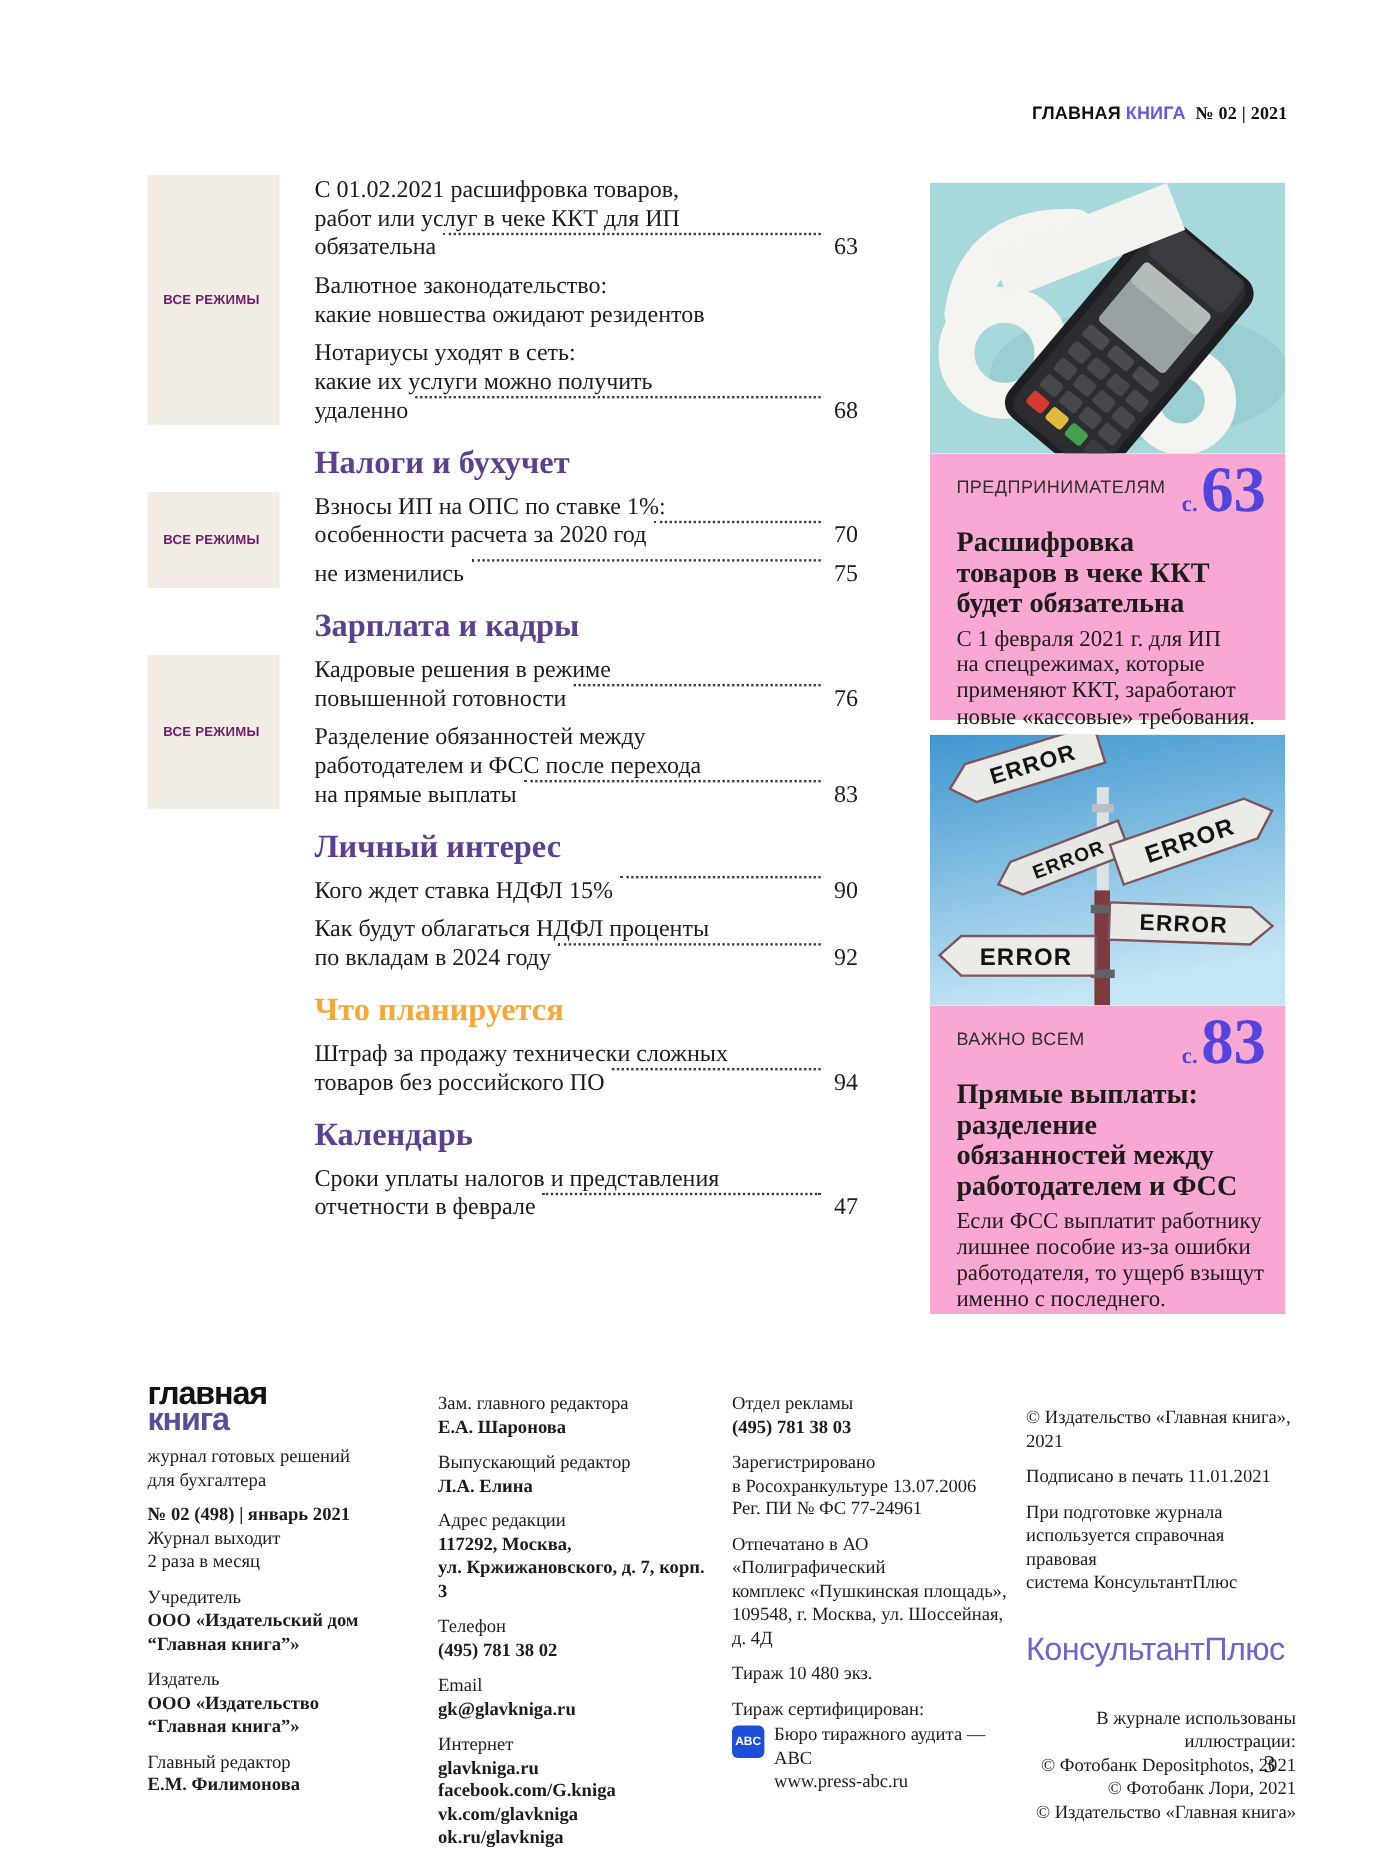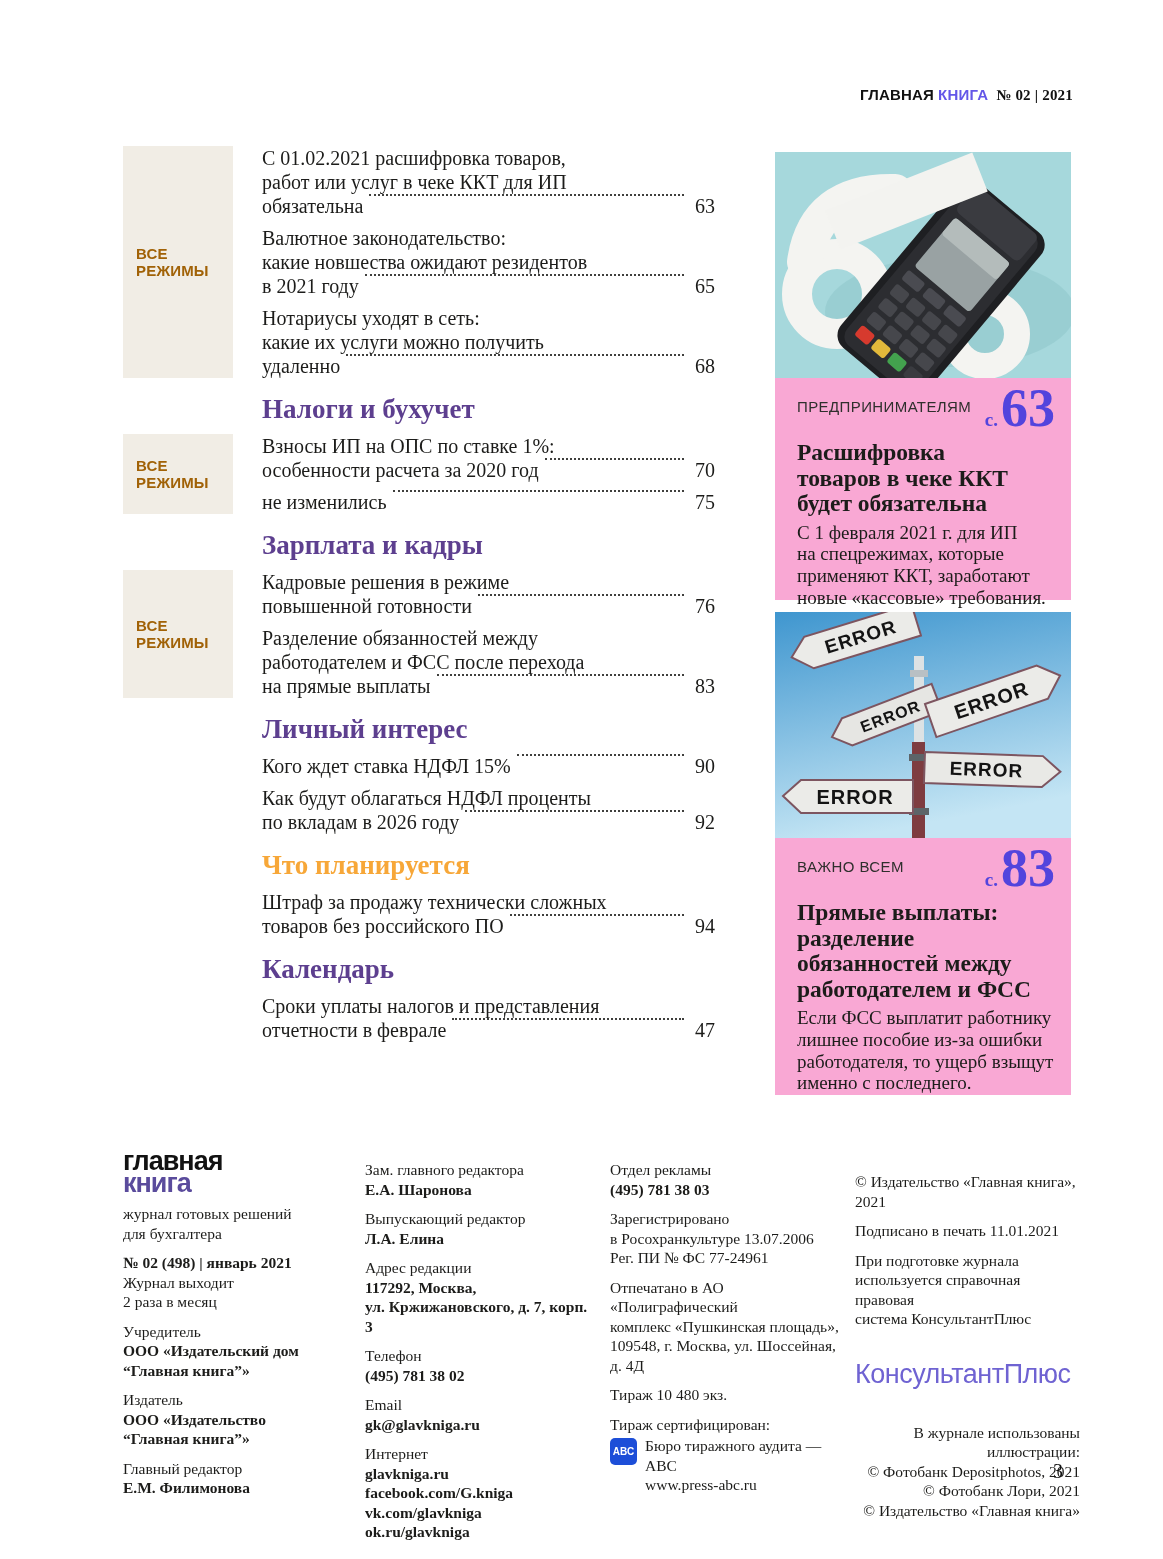--- a/index.html
+++ b/index.html
@@ -14,22 +14,22 @@
   .hi{font-weight:bold;color:#111;margin-left:4px;}
 
   
   .toc{position:absolute;left:123px;top:146px;width:592px;}
   .toc-h{font-size:27px;line-height:30px;font-weight:bold;margin:16px 0 10px 139px;}
   .toc-h.purple{color:#5d3f8f;}
   .toc-h.orange{color:#f7a738;}
   .toc-group{display:flex;align-items:stretch;margin:0 0 0 0;}
   .glabel{width:110px;background:#f1ede5;display:flex;align-items:center;box-sizing:border-box;
           padding-left:13px;margin-right:29px;flex:none;}
-  .glabel span{font-family:"Liberation Sans",sans-serif;font-weight:bold;font-size:15px;
-               color:#a16207;letter-spacing:0.2px;}
+  .glabel span{font-family:"Liberation Sans",sans-serif;font-weight:bold;font-size:11px;
+               color:#701a75;letter-spacing:0.2px;}
   .gitems{flex:1;min-width:0;}
   .gitems.nolabel{margin-left:139px;}
   .toc-item{font-size:20px;line-height:24px;margin-bottom:8px;}
   .toc-item:last-child{margin-bottom:0;}
   .lead{display:flex;align-items:flex-start;}
   .lead .tail{flex:none;}
   .dots{flex:1;border-bottom:2px dotted #3f3f3d;margin:0 5px 3px 6px;min-width:16px;}
   .pg{flex:none;text-align:right;min-width:26px;}
 
   
@@ -95,25 +95,20 @@
 работ или услуг в чеке ККТ для ИП</div>
           <div class="lead">
               <span class="tail">обязательна</span>
               <span class="dots"></span>
               <span class="pg">63</span>
             </div>
         </div>
         <div class="toc-item">
           <div class="pre">Валютное законодательство:
 какие новшества ожидают резидентов</div>
-          <div class="lead">
-              <span class="tail">в 2021 году</span>
-              <span class="dots"></span>
-              <span class="pg">65</span>
-            </div>
         </div>
         <div class="toc-item">
           <div class="pre">Нотариусы уходят в сеть:
 какие их услуги можно получить</div>
           <div class="lead">
               <span class="tail">удаленно</span>
               <span class="dots"></span>
               <span class="pg">68</span>
             </div>
         </div>
@@ -177,21 +172,21 @@
           <div class="pre"></div>
           <div class="lead">
               <span class="tail">Кого ждет ставка НДФЛ 15%</span>
               <span class="dots"></span>
               <span class="pg">90</span>
             </div>
         </div>
         <div class="toc-item">
           <div class="pre">Как будут облагаться НДФЛ проценты</div>
           <div class="lead">
-              <span class="tail">по вкладам в 2026 году</span>
+              <span class="tail">по вкладам в 2024 году</span>
               <span class="dots"></span>
               <span class="pg">92</span>
             </div>
         </div>
       </div>
     </div>
 
     <h2 class="toc-h orange">Что планируется</h2>
     <div class="toc-group">
       <div class="gitems nolabel">

